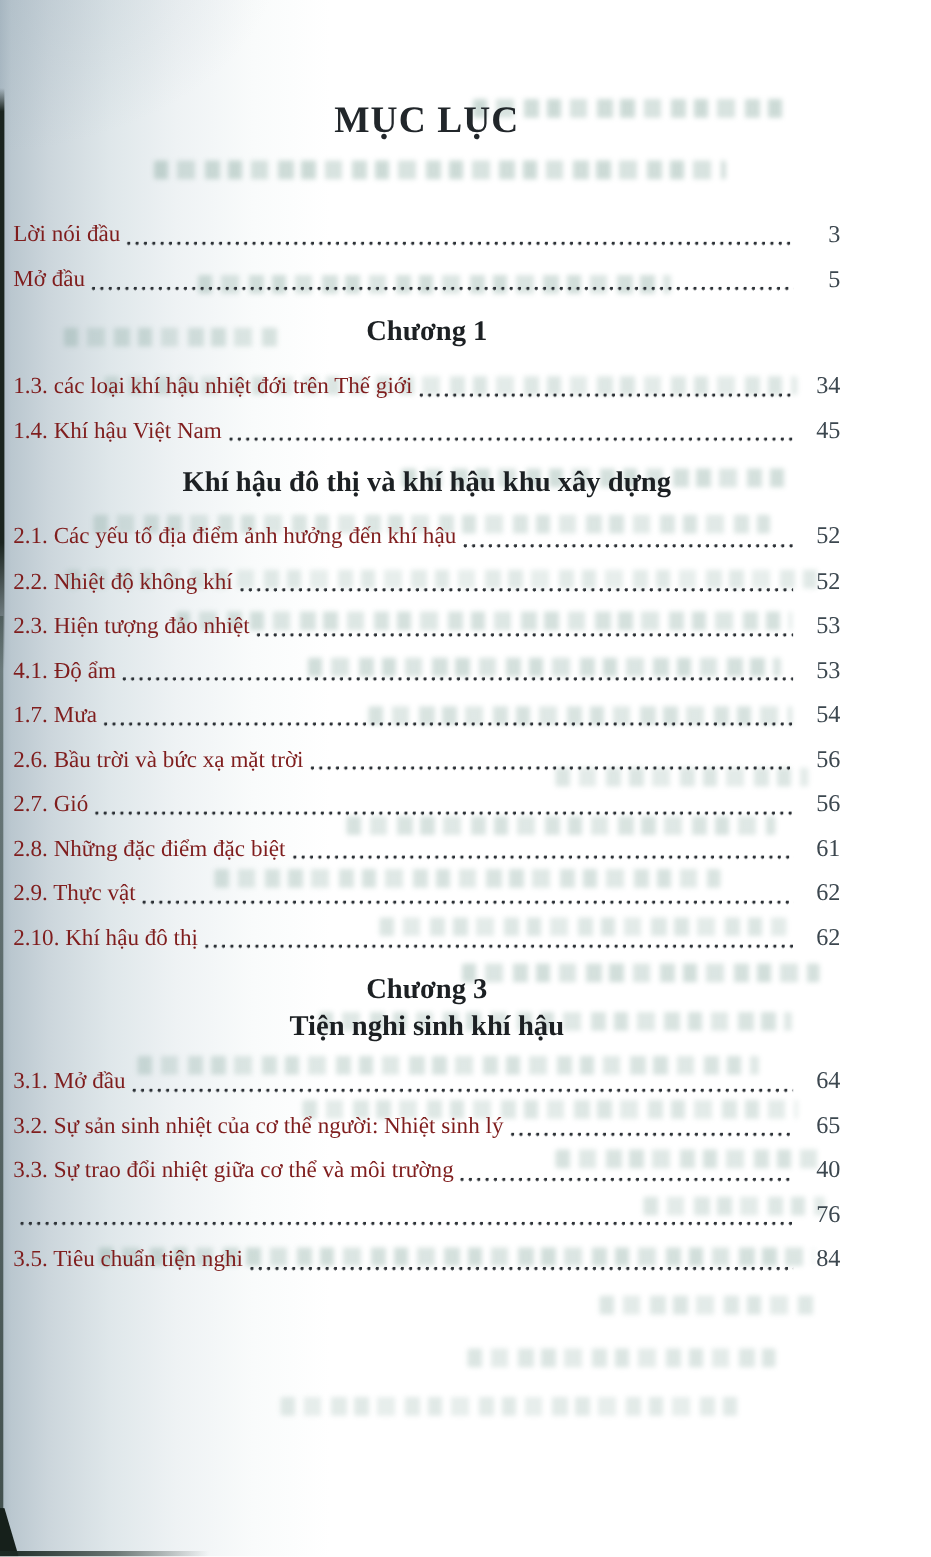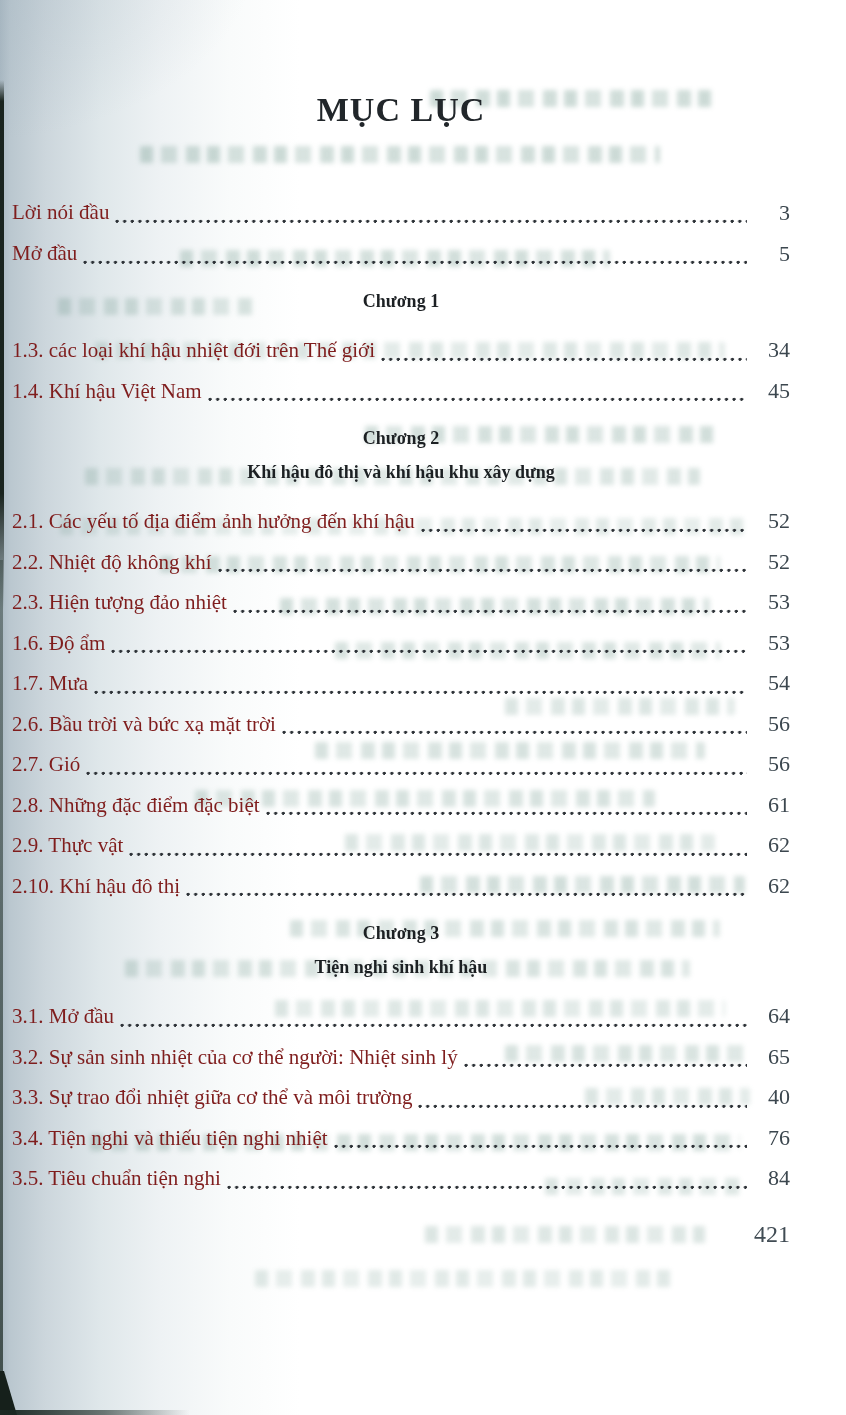--- a/index.html
+++ b/index.html
@@ -43,42 +43,42 @@
     position:absolute;height:17px;border-radius:2px;
     background:repeating-linear-gradient(90deg,
       rgba(112,152,140,.70) 0 13px, rgba(112,152,140,0) 13px 21px,
       rgba(112,152,140,.55) 21px 37px, rgba(112,152,140,0) 37px 46px,
       rgba(112,152,140,.65) 46px 60px, rgba(112,152,140,0) 60px 67px);
     filter:blur(2.4px);
   }
   
   .content{
     position:absolute;inset:0;z-index:4;
-    padding:0 56px 0 12px;
+    padding:0 82px 0 12px;
     color:#24282b;
   }
   .doc-title{
     padding-top:90px;margin:0;text-align:center;
     font-size:34px;line-height:40px;font-weight:bold;
     letter-spacing:1px;color:#21262a;
   }
   .front{margin-top:62px;}
   .row{display:flex;font-size:21px;line-height:41px;}
   .row .lbl{white-space:nowrap;color:#7f1d1d;}
   .row .dots{
     flex:1;margin:0 3px 0 6px;
     background-image:radial-gradient(circle at 2px 2.2px,#2c3136 1.35px,rgba(44,49,54,0) 1.8px);
     background-size:7.6px 5px;background-repeat:repeat-x;
     background-position:left bottom 9px;
   }
   .row .pg{min-width:40px;text-align:right;color:#3c474f;font-size:22px;}
   .chapter{margin-top:10px;}
   .ch-head,.ch-sub{
     text-align:center;font-weight:bold;margin:0;
-    font-size:18px;line-height:34px;color:#1c2023;font-family:Liberation Serif, serif;
+    font-size:26px;line-height:34px;color:#1c2023;font-family:Liberation Serif, serif;
   }
   .entries{margin-top:12px;}
   .entries .row{line-height:40.5px;}
   .folio{
     margin-top:20px;text-align:right;
     font-size:24px;line-height:30px;color:#414c54;
   }
 </style>
 </head>
 <body>
@@ -145,40 +145,39 @@
       </div>
       <div class="row">
         <span class="lbl">1.4. Khí hậu Việt Nam</span>
         <span class="dots"></span>
         <span class="pg">45</span>
       </div>
     </div>
   </div>
 
   <div class="chapter">
-    <p class="ch-head">Chương 2</p>
     <p class="ch-sub">Khí hậu đô thị và khí hậu khu xây dựng</p>
     <div class="entries">
       <div class="row">
         <span class="lbl">2.1. Các yếu tố địa điểm ảnh hưởng đến khí hậu</span>
         <span class="dots"></span>
         <span class="pg">52</span>
       </div>
       <div class="row">
         <span class="lbl">2.2. Nhiệt độ không khí</span>
         <span class="dots"></span>
         <span class="pg">52</span>
       </div>
       <div class="row">
         <span class="lbl">2.3. Hiện tượng đảo nhiệt</span>
         <span class="dots"></span>
         <span class="pg">53</span>
       </div>
       <div class="row">
-        <span class="lbl">1.6. Độ ẩm</span>
+        <span class="lbl">4.1. Độ ẩm</span>
         <span class="dots"></span>
         <span class="pg">53</span>
       </div>
       <div class="row">
         <span class="lbl">1.7. Mưa</span>
         <span class="dots"></span>
         <span class="pg">54</span>
       </div>
       <div class="row">
         <span class="lbl">2.6. Bầu trời và bức xạ mặt trời</span>
@@ -221,27 +220,25 @@
         <span class="lbl">3.2. Sự sản sinh nhiệt của cơ thể người: Nhiệt sinh lý</span>
         <span class="dots"></span>
         <span class="pg">65</span>
       </div>
       <div class="row">
         <span class="lbl">3.3. Sự trao đổi nhiệt giữa cơ thể và môi trường</span>
         <span class="dots"></span>
         <span class="pg">40</span>
       </div>
       <div class="row">
-        <span class="lbl">3.4. Tiện nghi và thiếu tiện nghi nhiệt</span>
         <span class="dots"></span>
         <span class="pg">76</span>
       </div>
       <div class="row">
         <span class="lbl">3.5. Tiêu chuẩn tiện nghi</span>
         <span class="dots"></span>
         <span class="pg">84</span>
       </div>
     </div>
   </div>
 
-  <div class="folio">421</div>
 
 </div>
 
 </body></html>

